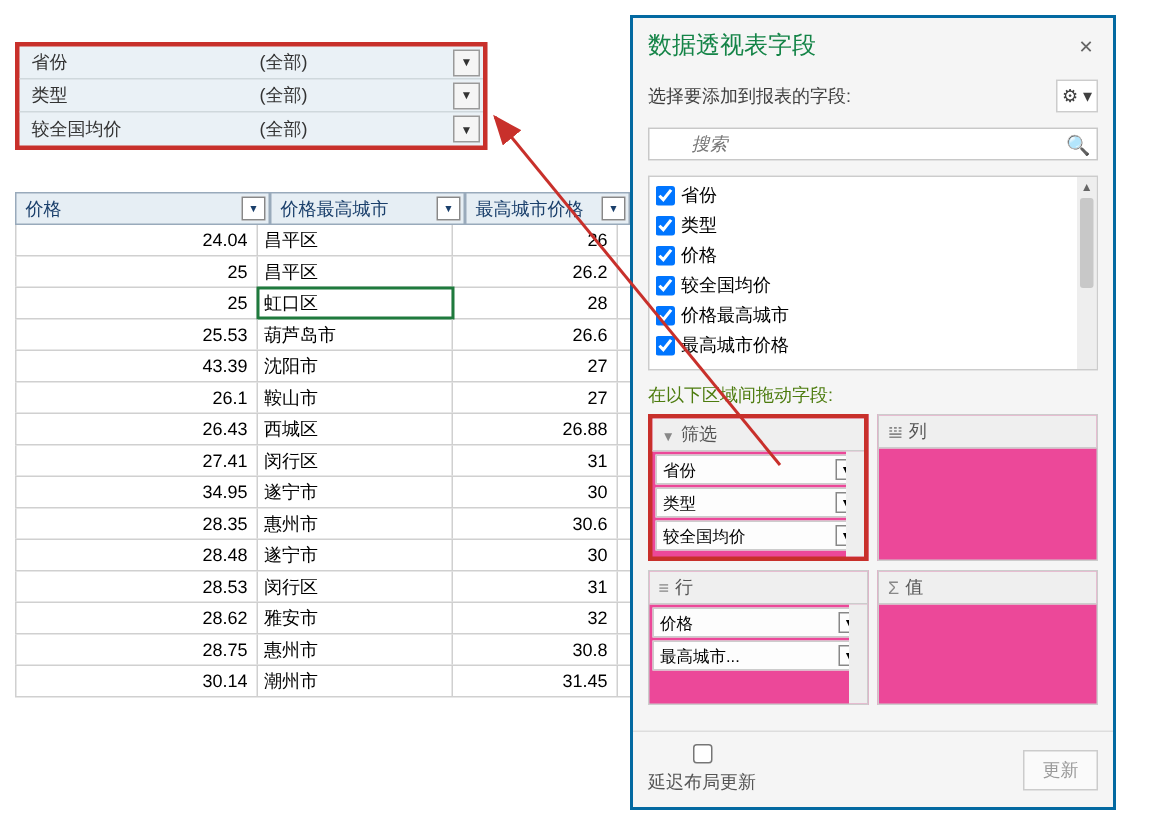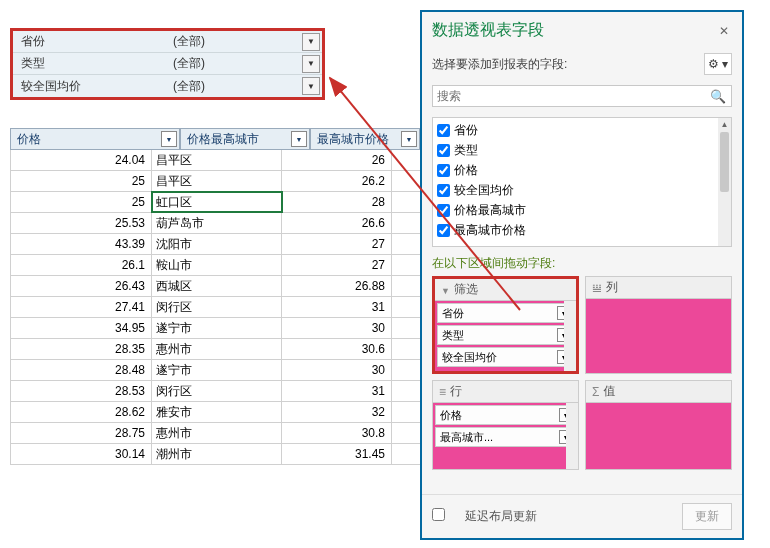--- a/index.html
+++ b/index.html
@@ -23,35 +23,35 @@
 .col-h .dd { position: absolute; right: 2px; top: 2px; width: 16px; height: 16px; background: #fff; border: 1px solid #888; display: flex; align-items: center; justify-content: center; font-size: 7px; cursor: pointer; }
 .col-h .dd::after { content: "▼"; }
 .c1 { width: 170px; }
 .c2 { width: 130px; }
 .c3 { width: 110px; }
 
 
 .rows { }
 .drow { display: flex; height: 21px; border-bottom: 1px solid #d0d0d0; }
 .drow .cell { display: flex; align-items: center; }
-.drow .v1 { width: 142px; justify-content: flex-end; padding-right: 6px; border-left:1px solid #d0d0d0; border-right:1px solid #d0d0d0; }
+.drow .v1 { width: 162px; justify-content: flex-end; padding-right: 6px; border-left:1px solid #d0d0d0; border-right:1px solid #d0d0d0; }
 .drow .v2 { width: 130px; padding-left: 4px; border-right:1px solid #d0d0d0; }
 .drow .v3 { width: 110px; justify-content: flex-end; padding-right: 6px; border-right:1px solid #d0d0d0; }
 .sel { outline: 2px solid #1f7a3d; outline-offset: -1px; }
 
 
 .pane { position: absolute; right: 26px; top: 10px; width: 324px; height: 530px; border: 2px solid #0369a1; background: #f5f5f5; display: flex; flex-direction: column; }
 .pane-head { display: flex; align-items: center; justify-content: space-between; padding: 8px 10px; }
 .pane-title { color: #148447; font-size: 16px; font-weight: 500; }
 .pane-x { width: 16px; height: 16px; color: #666; display: flex; align-items: center; justify-content: center; cursor: pointer; }
 .pane-sub { display: flex; align-items: center; justify-content: space-between; padding: 4px 10px 6px; color: #404040; }
 .gear { width: 28px; height: 22px; border: 1px solid #ccc; background: #fff; display: flex; align-items: center; justify-content: center; font-size: 12px; cursor: pointer; }
 
 .search { margin: 4px 10px; height: 22px; background: #fff; border: 1px solid #c8c8c8; display: flex; align-items: center; padding: 0 4px; }
-.search input { flex: 1; border: none; outline: none; color: #999; font-size: 12px; }
+.search input { flex: 1; border: none; outline: none; font-style: italic; color: #999; font-size: 12px; margin-left: 24px; }
 .search .mag { color: #148447; font-size: 13px; }
 
 .fieldlist { margin: 6px 10px 0; background: #fff; border: 1px solid #ccc; height: 130px; overflow: auto; padding: 2px; position: relative; }
 .fielditem { display: flex; align-items: center; height: 20px; gap: 4px; padding-left: 2px; }
 .fielditem input { width: 13px; height: 13px; }
 .sbar { position: absolute; right: 0; top: 0; bottom: 0; width: 13px; background: #eee; }
 .sbar .thumb { background: #c8c8c8; margin: 2px; border-radius: 2px; }
 .sbar .arr { height: 12px; display:flex; align-items:center; justify-content:center; font-size:8px; color:#666; }
 
 .areas-label { padding: 8px 10px 4px; color: #4d7c0f; }
@@ -59,21 +59,21 @@
 .area { background: #ec4899; border: 1px solid #ccc; min-height: 90px; display: flex; flex-direction: column; }
 .area-h { height: 22px; background: #efefef; border-bottom: 1px solid #ccc; display: flex; align-items: center; gap: 4px; padding: 0 6px; color: #555; }
 .area-body { flex: 1; padding: 2px; position: relative; }
 .chip { height: 20px; background: #fdfdfd; border: 1px solid #ccc; margin-bottom: 2px; display: flex; align-items: center; justify-content: space-between; padding: 0 2px 0 4px; font-size: 11px; }
 .chip .dd { width: 14px; height: 14px; border: 1px solid #888; font-size: 7px; display:flex; align-items:center; justify-content:center; cursor:pointer; }
 .chip .dd::after { content: "▼"; }
 .filter-area { border: 3px solid #c8302b !important; }
 .area-sbar { position:absolute; right:0; top:0; bottom:0; width:12px; background:#eee; }
 
 .footer { margin-top: auto; display: flex; align-items: center; justify-content: space-between; padding: 8px 10px; border-top: 1px solid #ddd; }
-.footer label { display: flex; align-items: flex-start; gap: 20px; color: #555; }
+.footer label { display: flex; align-items: center; gap: 4px; color: #555; flex-direction: column; }
 .upd { padding: 4px 12px; border: 1px solid #ccc; background: #fafafa; color: #999; }
 
 
 svg.arrow { position: absolute; left: 0; top: 0; pointer-events: none; }
 
 .icon-filter::before { content: "▼"; font-size: 9px; color: #888; }
 .icon-cols::before { content: "𝍎"; font-size: 11px; color: #888; }
 .icon-rows::before { content: "≡"; color: #888; }
 .icon-sigma::before { content: "Σ"; color: #888; }
 </style>

